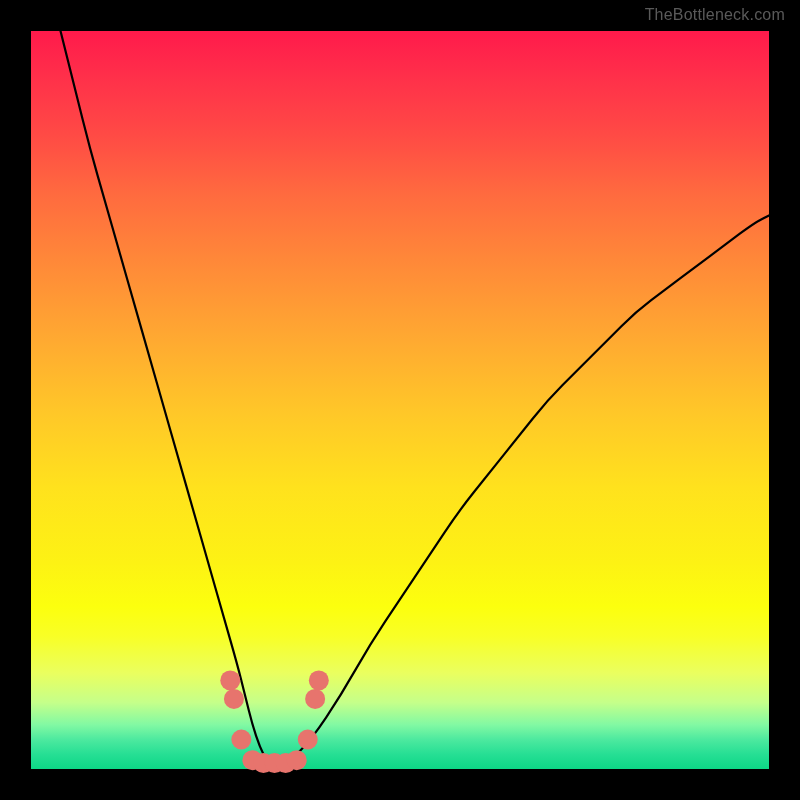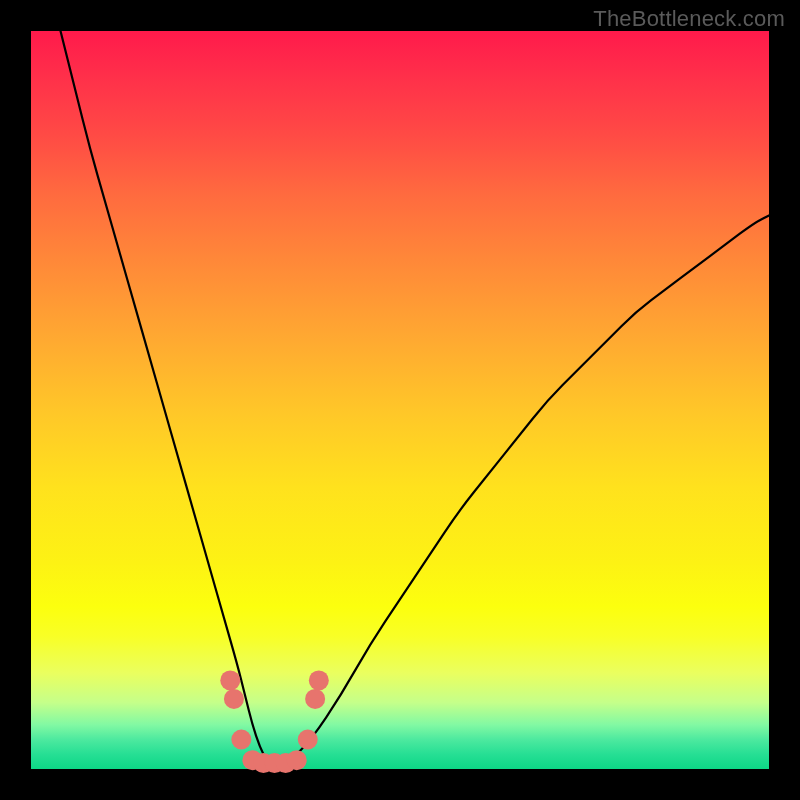--- a/index.html
+++ b/index.html
@@ -44,21 +44,21 @@
       #4de99f 96%,
       #26df94 98%,
       #0dd786 100%
     );
   }
   .watermark {
     position: absolute;
     top: 6px;
     right: 15px;
     color: #5a5a5a;
-    font-size: 22px;
+    font-size: 16px;
     font-weight: 500;
     letter-spacing: 0.2px;
     white-space: nowrap;
   }
   svg.curve {
     position: absolute;
     top: 0;
     left: 0;
     width: 738px;
     height: 738px;

